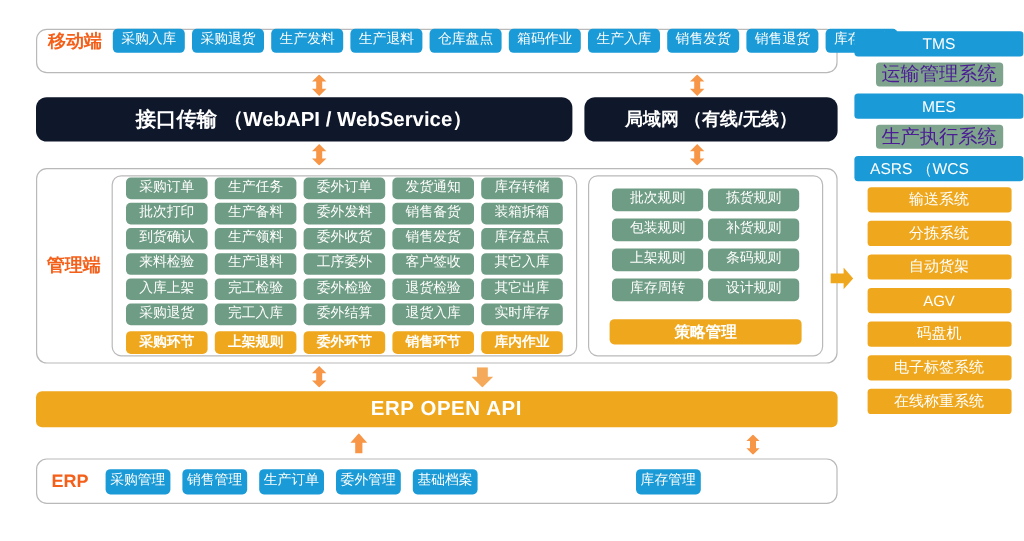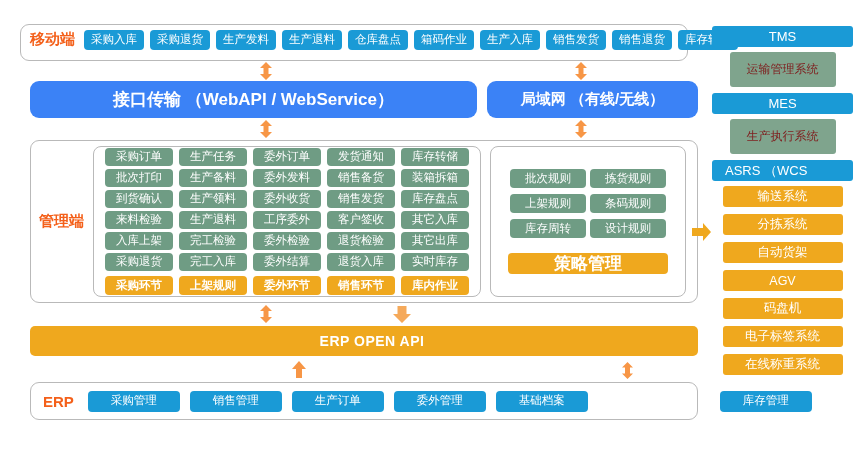--- a/index.html
+++ b/index.html
@@ -47,33 +47,33 @@
   
   .frame {
     position: absolute;
     border: 1.5px solid #b9b9b9;
     border-radius: 9px;
     background: #ffffff;
   }
 
   
   #mobile-frame {
-    left: 20px; top: 24px; width: 668px; height: 37px;
-    display: flex; align-items: flex-start; padding: 5px 9px;
+    left: 30px; top: 24px; width: 668px; height: 37px;
+    display: flex; align-items: flex-end; padding: 16px 9px;
   }
   #mobile-label {
     color: #f4601a; font-weight: bold; font-size: 15px;
     margin-right: 9px; white-space: nowrap;
   }
   #mobile-items { display: flex; gap: 6px; }
 
   
   .band {
     position: absolute;
-    background: #3b82f6;
+    background: #0f172a;
     border-radius: 9px;
     display: flex; align-items: center; justify-content: center;
     color: #ffffff; font-weight: bold;
     white-space: nowrap;
   }
   #api-band   { left: 30px;  top: 81px; width: 447px; height: 37px; font-size: 17px; }
   #lan-band   { left: 487px; top: 81px; width: 211px; height: 37px; font-size: 15px; }
 
   
   #mgmt-frame {
@@ -103,65 +103,65 @@
   .col { display: flex; flex-direction: column; gap: 3px; }
   .col .green, .col .orange { width: 68px; }
   .col .orange { margin-top: 2px; height: 19px; }
 
   #rules-frame .rules-grid {
     display: flex; flex-direction: column; gap: 6px; width: 100%;
   }
   #rules-frame .rules-row { display: flex; gap: 4px; justify-content: center; }
   #rules-frame .rules-row .green { width: 76px; height: 19px; }
   #rules-footer { margin-top: 3px; display: flex; justify-content: center; }
-  #rules-footer .orange { width: 160px; height: 21px; font-size: 17px; }
+  #rules-footer .orange { width: 160px; height: 21px; font-size: 13px; }
 
   
   #erp-api {
     position: absolute;
     left: 30px; top: 326px; width: 668px; height: 30px;
     background: #efa81e; border-radius: 5px;
     display: flex; align-items: center; justify-content: center;
-    color: #ffffff; font-weight: bold; font-size: 14px;
+    color: #ffffff; font-weight: bold; font-size: 17px;
     letter-spacing: .5px;
     padding-left: 16px;
   }
 
   
   #erp-frame {
     left: 30px; top: 382px; width: 668px; height: 38px;
     display: flex; align-items: center; padding: 0 12px;
   }
   #erp-label {
     color: #f4601a; font-weight: bold; font-size: 15px;
     margin-right: 14px;
   }
   #erp-items { display: flex; gap: 10px; align-items: center; }
-  #erp-items .blue { height: 21px; padding: 0 23px; }
+  #erp-items .blue { height: 21px; padding: 0 4px; }
   .erp-spacer { width: 112px; }
 
   
   #sidebar {
     position: absolute;
     left: 712px; top: 26px; width: 141px;
   }
   .side-head {
     background: #1a9ad6; color: #ffffff;
     border-radius: 3px;
     height: 21px; width: 141px;
     display: flex; align-items: center; justify-content: center;
     font-size: 13px; margin-bottom: 5px;
     overflow: hidden;
   }
   .side-sub {
-    background: #7fa48d; color: #7f1d1d;
+    background: #7fa48d; color: #4c1d95;
     border-radius: 3px;
-    height: 35px; width: 106px; margin: 0 auto 6px auto;
-    display: flex; align-items: center; justify-content: center;
-    font-size: 12px;
+    height: 20px; width: 106px; margin: 0 auto 6px auto;
+    display: flex; align-items: center; justify-content: center;
+    font-size: 16px;
   }
   .side-orange {
     background: #efa81e; color: #ffffff;
     border-radius: 3px;
     height: 21px; width: 120px; margin: 0 auto 7px auto;
     display: flex; align-items: center; justify-content: center;
     font-size: 12.5px;
   }
   #asrs-head { justify-content: flex-start; padding-left: 13px; }
 
@@ -264,20 +264,24 @@
             <div class="pill orange">库内作业</div>
           </div>
         </div>
     </div>
     <div class="sub-frame" id="rules-frame">
       <div class="rules-grid">
         <div id="rules-rows">
             <div class="rules-row" style="margin-bottom: 6px;">
               <div class="pill green">批次规则</div>
               <div class="pill green">拣货规则</div>
+            </div>
+            <div class="rules-row" style="margin-bottom: 6px;">
+              <div class="pill green">包装规则</div>
+              <div class="pill green">补货规则</div>
             </div>
             <div class="rules-row" style="margin-bottom: 6px;">
               <div class="pill green">上架规则</div>
               <div class="pill green">条码规则</div>
             </div>
             <div class="rules-row" style="margin-bottom: 6px;">
               <div class="pill green">库存周转</div>
               <div class="pill green">设计规则</div>
             </div>
           </div>

